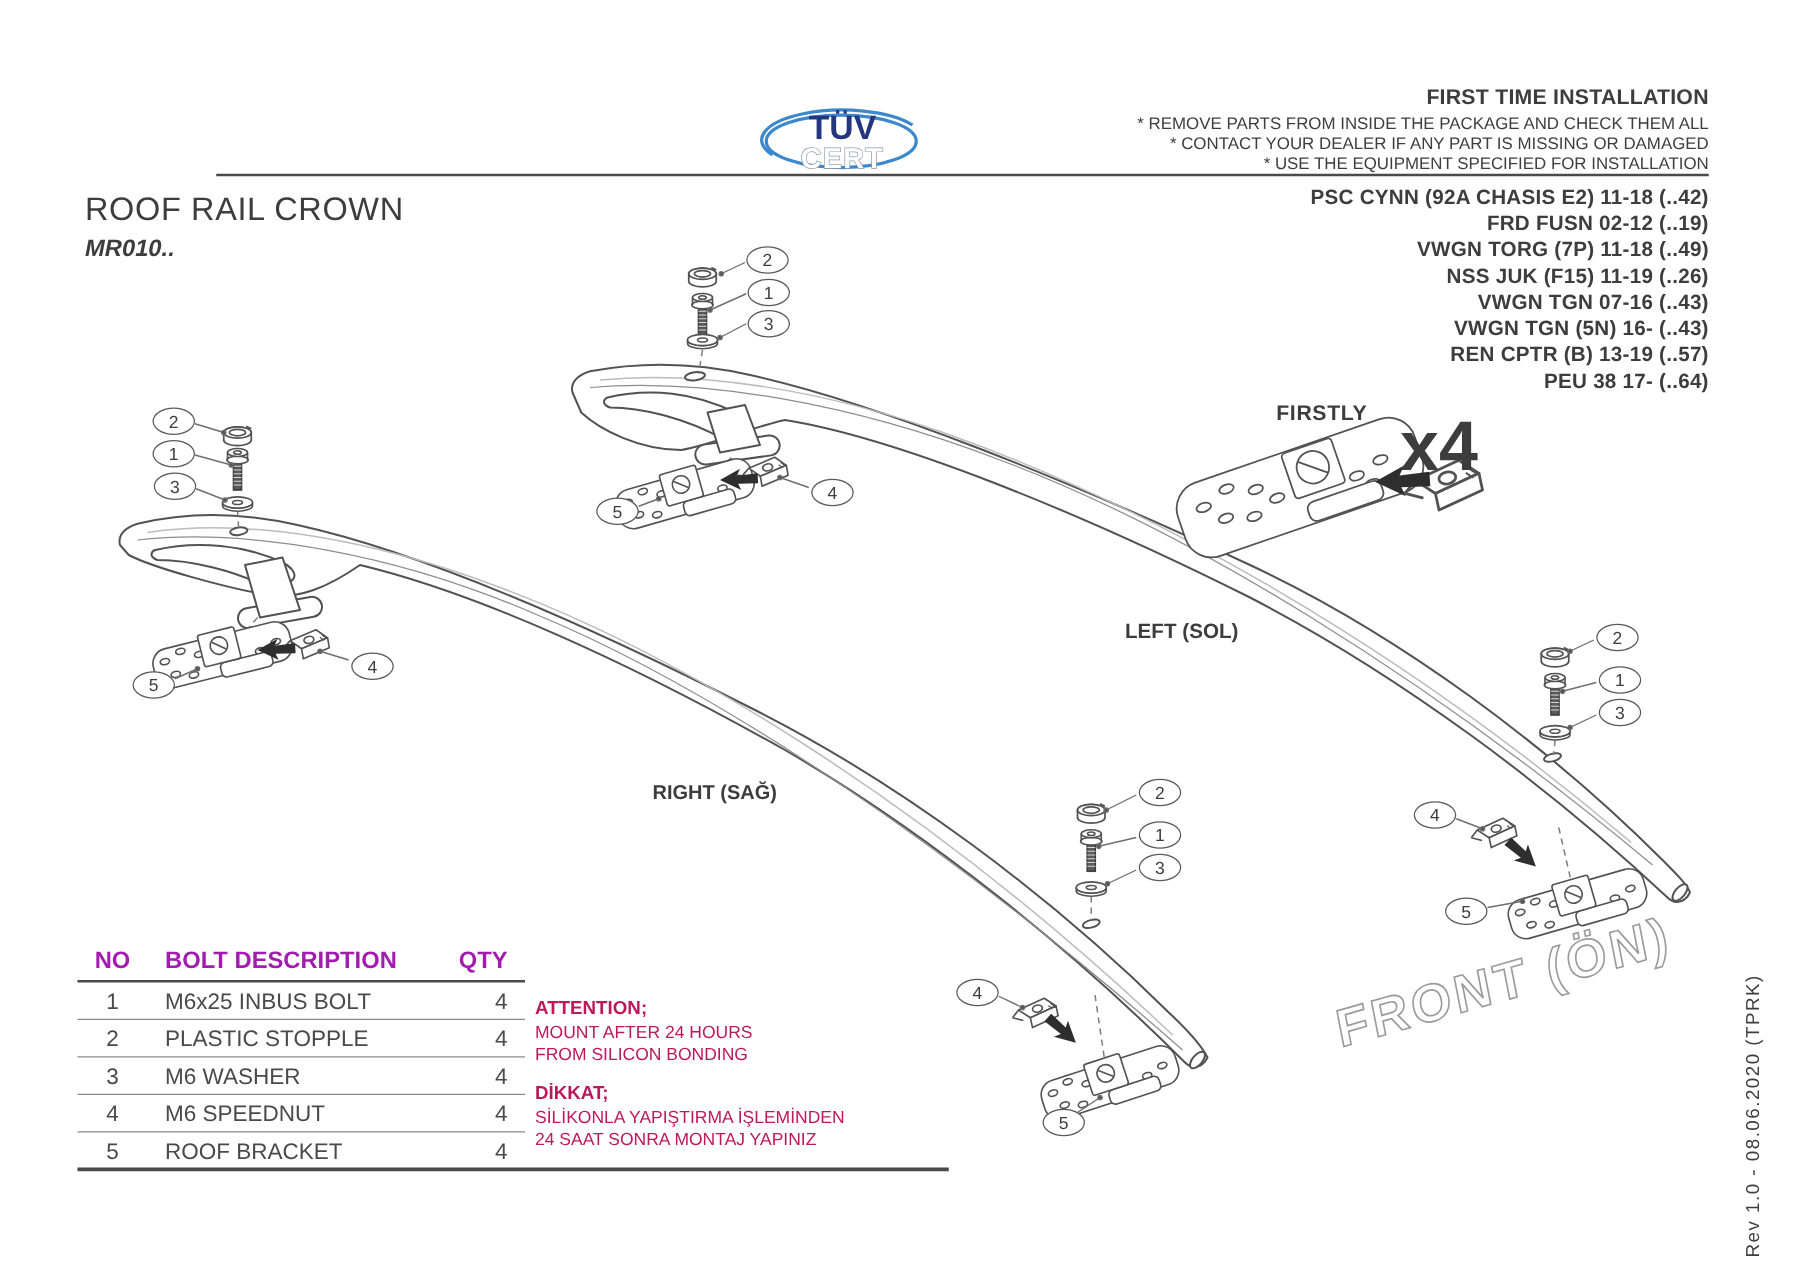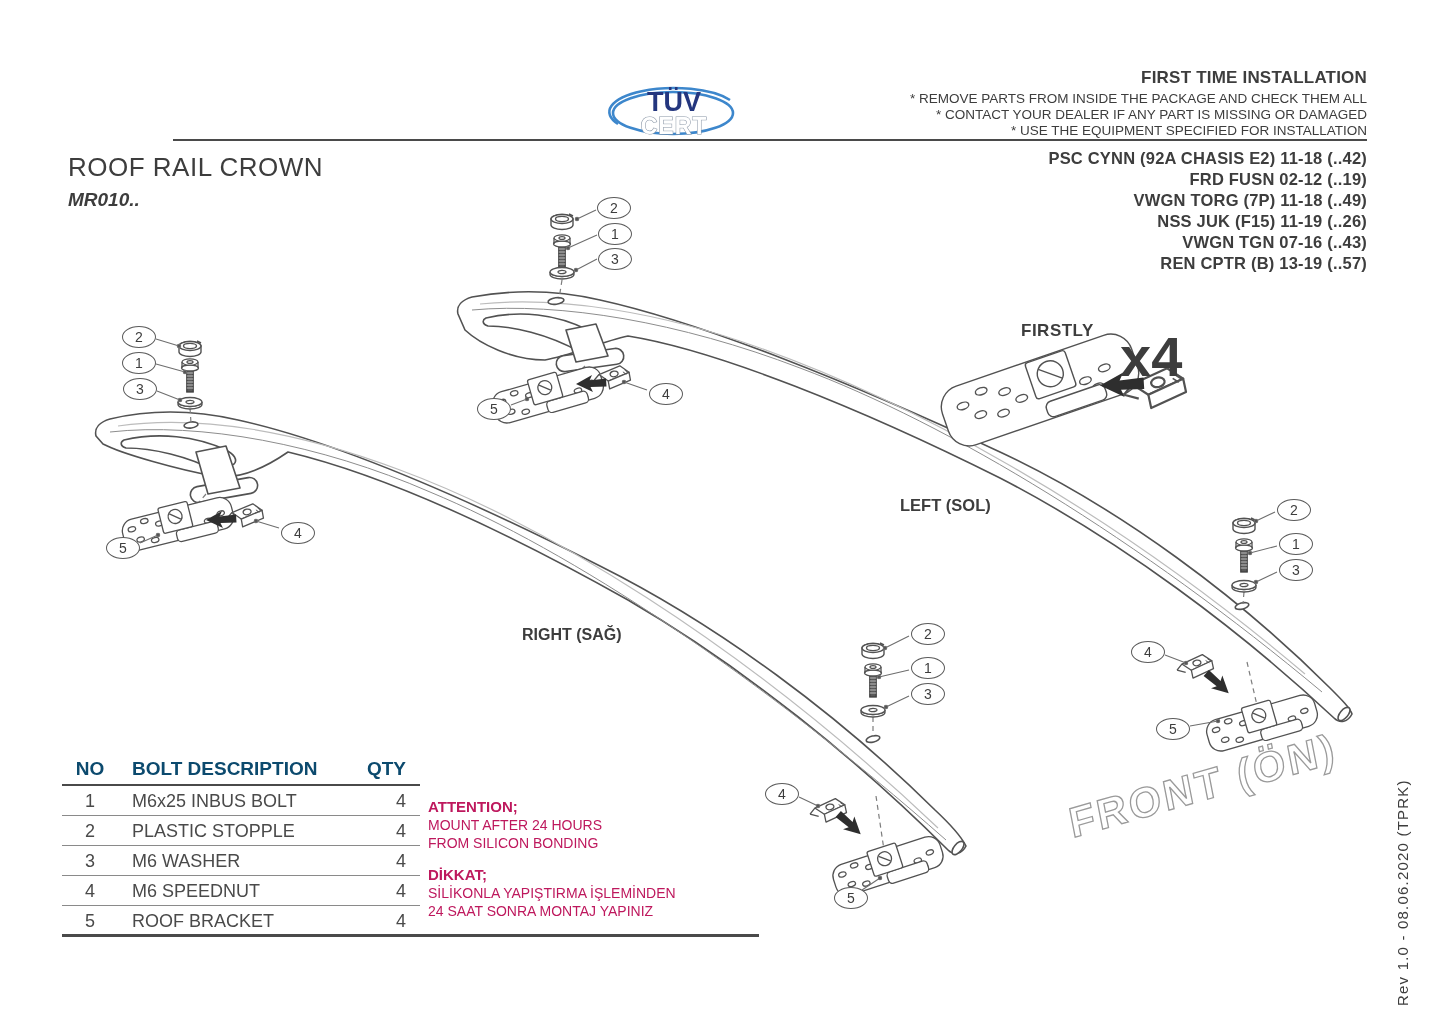--- a/index.html
+++ b/index.html
@@ -25,21 +25,21 @@
   .front{left:1058px;top:762px;width:290px;text-align:center;font-size:42px;font-weight:bold;
          letter-spacing:3px;color:transparent;-webkit-text-stroke:1.3px #9a9a9a;
          transform:rotate(-16deg) skewX(-5deg);}
   .rev{left:1394px;top:1006px;font-size:15px;letter-spacing:1.2px;white-space:nowrap;
        transform:rotate(-90deg);transform-origin:top left;}
   
   .co{position:absolute;width:32px;height:20px;border:1.6px solid #5a5a5a;border-radius:50%;
       background:#fff;font-size:14px;display:flex;align-items:center;justify-content:center;z-index:5;}
   
   .ptable{left:62px;top:758px;width:358px;font-size:18px;color:#4a4a4a;}
-  .ptable .hrow{display:flex;font-weight:bold;font-size:19px;color:#0c4a6e;
+  .ptable .hrow{display:flex;font-weight:bold;font-size:19px;color:#a21caf;
                 border-bottom:2.5px solid #4a4a4a;padding-bottom:4px;}
   .ptable .row{display:flex;border-bottom:1.4px solid #8a8a8a;padding:5px 0 3px 0;}
   .cno{width:56px;text-align:center;}
   .cdesc{flex:1;padding-left:14px;}
   .cqty{width:54px;text-align:right;padding-right:14px;}
   .botrule{left:62px;top:934px;width:697px;height:2.6px;background:#4a4a4a;}
   
   .att{left:428px;top:798px;width:300px;font-size:14px;line-height:18px;color:#be185d;}
   .att .b{font-weight:bold;font-size:15px;}
   .sp{height:14px;}
@@ -238,21 +238,23 @@
 
   <div class="abs ptitle">ROOF RAIL CROWN</div>
   <div class="abs pcode">MR010..</div>
 
   <div class="abs veh">
     <div>PSC CYNN (92A CHASIS E2) 11-18 (..42)</div>
     <div>FRD FUSN 02-12 (..19)</div>
     <div>VWGN TORG (7P) 11-18 (..49)</div>
     <div>NSS JUK (F15) 11-19 (..26)</div>
     <div>VWGN TGN 07-16 (..43)</div>
+    <div>VWGN TGN (5N) 16- (..43)</div>
     <div>REN CPTR (B) 13-19 (..57)</div>
+    <div>PEU 38 17- (..64)</div>
   </div>
 
   <div class="lbl firstly">FIRSTLY</div>
   <div class="lbl mult">x4</div>
   <div class="lbl leftlbl">LEFT (SOL)</div>
   <div class="lbl rightlbl">RIGHT (SAĞ)</div>
   <div class="abs front">FRONT (ÖN)</div>
   <div class="abs rev">Rev 1.0 - 08.06.2020 (TPRK)</div>
 
   <div class="co" style="left:597px;top:197px">2</div>

